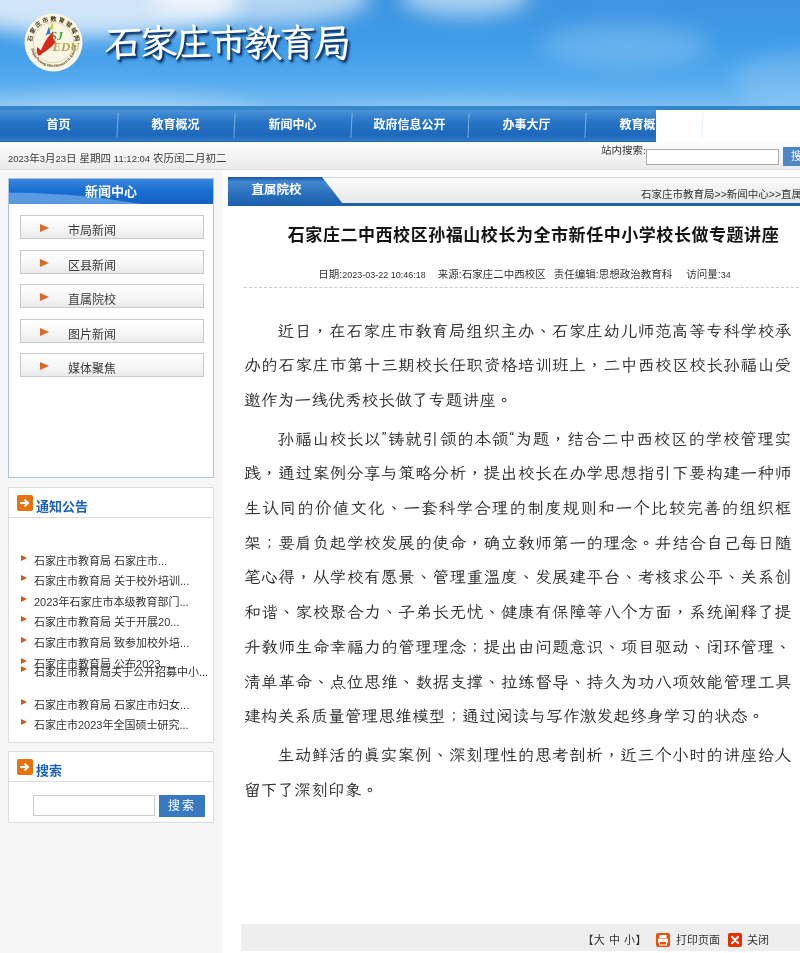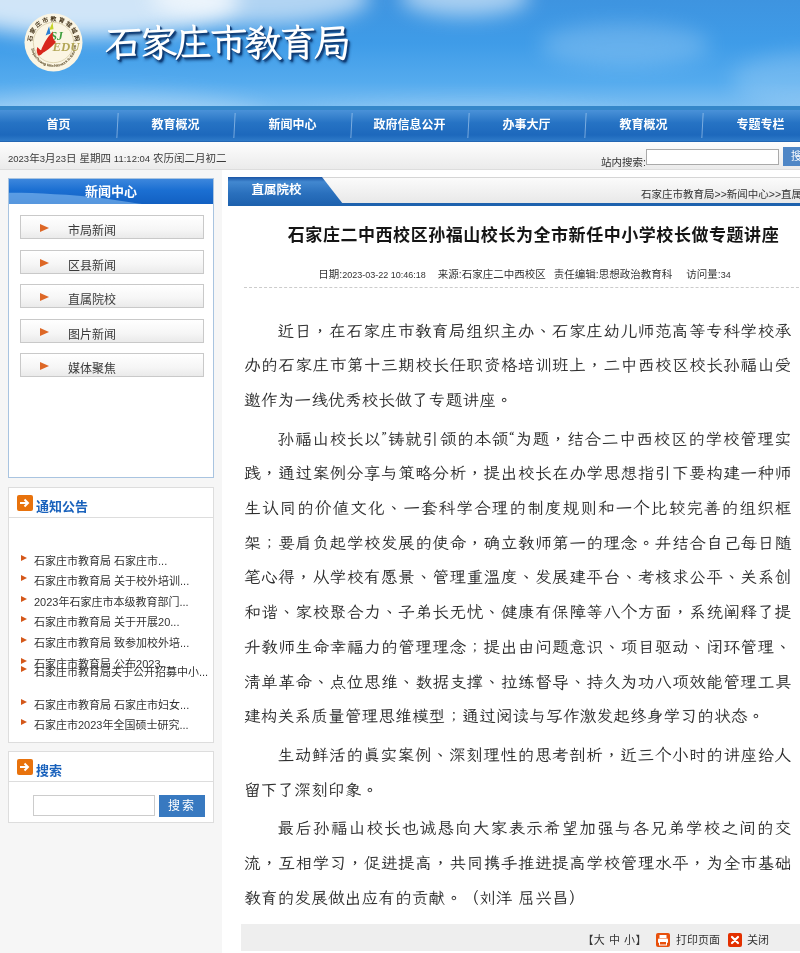--- a/index.html
+++ b/index.html
@@ -14,33 +14,33 @@
   overflow:hidden; }
 .cloud { position:absolute; background:rgba(255,255,255,.8); border-radius:50%; filter:blur(10px); }
 #hdrline { position:absolute; left:0; top:106px; width:800px; height:4px; background:#3587c9; }
 #sitetitle { position:absolute; left:105px; top:23px; line-height:39px;
   font-family:"LXGW WenKai TC","LXGW WenKai SC","Noto Serif CJK SC",serif; font-weight:bold;
   font-size:38px; color:#fff; letter-spacing:-3.2px;
   text-shadow:2px 3px 3px rgba(12,55,110,.9), 1px 1px 0 rgba(20,70,130,.95), 2px 2px 1px rgba(16,60,120,.8); white-space:nowrap; }
 #logo { position:absolute; left:24px; top:13px; width:59px; height:59px; border-radius:50%; }
 
 
-#nav { position:absolute; left:0; top:110px; width:800px; height:32px;
+#nav { position:absolute; left:0; top:110px; width:656px; height:32px;
   background:linear-gradient(180deg,#4a92d8 0%,#2673c4 40%,#1d68bc 78%,#2e7ac8 96%,#1e5ba6 100%); }
 #nav .item { position:absolute; top:0; height:30px; line-height:30px; width:117px;
   text-align:center; color:#fff; font-weight:bold; font-size:12px; }
 #nav .sep { position:absolute; top:3px; height:25px; width:1px; background:rgba(205,230,252,.5); transform:skewX(-3deg); }
 
 
 #datebar { position:absolute; left:0; top:142px; width:800px; height:28px;
   background:linear-gradient(180deg,#fdfdfd,#ebebeb); border-bottom:1px solid #ddd;
   font-size:10.5px; color:#3a3a3a; }
 #datebar .dt { position:absolute; left:8px; top:8px; }
 .lat9 { font-size:9.5px; }
-#datebar .lbl { position:absolute; left:601px; top:12px; color:#333; }
+#datebar .lbl { position:absolute; left:601px; top:0; color:#333;font-family:Liberation Serif, serif; }
 #datebar input { position:absolute; left:646px; top:6.5px; width:133px; height:16px;
   border:1px solid #aaa; background:#fff; }
 #datebar .btn { position:absolute; left:783px; top:5px; width:42px; height:19px;
   background:#4e86c6; color:#fff; font-size:11px; text-align:center; line-height:19px; letter-spacing:2px; }
 
 
 #sidecol { position:absolute; left:0; top:170px; width:222px; height:783px; background:#f6f6f6; }
 #box1 { position:absolute; left:8px; top:8px; width:206px; height:300px;
   background:#fff; border:1px solid #a9c4e0; }
 #box1 .hd { position:relative; height:25px; background:linear-gradient(180deg,#3d87dd 0%,#1b6fd2 45%,#1260c2 100%);
@@ -253,21 +253,20 @@
       <div id="tab">直属院校</div>
       <div id="crumb">石家庄市教育局&gt;&gt;新闻中心&gt;&gt;直属院校</div>
     </div>
     <div id="atitle">石家庄二中西校区孙福山校长为全市新任中小学校长做专题讲座</div>
     <div id="ameta">日期:<span class="lat">2023-03-22 10:46:18</span><span class="g" style="width:12px"></span>来源:石家庄二中西校区<span class="g" style="width:8px"></span>责任编辑:思想政治教育科<span class="g" style="width:14px"></span>访问量:<span class="lat">34</span></div>
     <div id="dash"></div>
     <div id="abody">
       <p>近日，在石家庄市教育局组织主办、石家庄幼儿师范高等专科学校承办的石家庄市第十三期校长任职资格培训班上，二中西校区校长孙福山受邀作为一线优秀校长做了专题讲座。</p>
       <p>孙福山校长以”铸就引领的本领“为题，结合二中西校区的学校管理实践，通过案例分享与策略分析，提出校长在办学思想指引下要构建一种师生认同的价值文化、一套科学合理的制度规则和一个比较完善的组织框架；要肩负起学校发展的使命，确立教师第一的理念。并结合自己每日随笔心得，从学校有愿景、管理重温度、发展建平台、考核求公平、关系创和谐、家校聚合力、子弟长无忧、健康有保障等八个方面，系统阐释了提升教师生命幸福力的管理理念；提出由问题意识、项目驱动、闭环管理、清单革命、点位思维、数据支撑、拉练督导、持久为功八项效能管理工具建构关系质量管理思维模型；通过阅读与写作激发起终身学习的状态。</p>
       <p>生动鲜活的真实案例、深刻理性的思考剖析，近三个小时的讲座给人留下了深刻印象。</p>
-      <p>最后孙福山校长也诚恳向大家表示希望加强与各兄弟学校之间的交流，互相学习，促进提高，共同携手推进提高学校管理水平，为全市基础教育的发展做出应有的贡献。（刘洋  屈兴昌）</p>
     </div>
     <div id="toolbar">
       <div class="in"><span id="dzx">【大 中 小】</span><span class="g" style="width:9px"></span><span class="ticon" style="background:#e8500c"><svg width="14" height="14" viewBox="0 0 14 14">
               <rect x="3.5" y="2" width="7" height="3" fill="#fff"></rect>
               <rect x="2" y="5.5" width="10" height="4.5" rx="1" fill="#fff"></rect>
               <rect x="3.5" y="8.5" width="7" height="3.5" fill="#e8500c" stroke="#fff" stroke-width="1"></rect>
             </svg></span><span class="g" style="width:6px"></span>打印页面<span class="g" style="width:8px"></span><span class="ticon" style="background:#e33000"><svg width="14" height="14" viewBox="0 0 14 14">
               <path d="M4,4 L10,10 M10,4 L4,10" stroke="#fff" stroke-width="2.2" stroke-linecap="round"></path>
             </svg></span><span class="g" style="width:5px"></span>关闭</div>
     </div>

